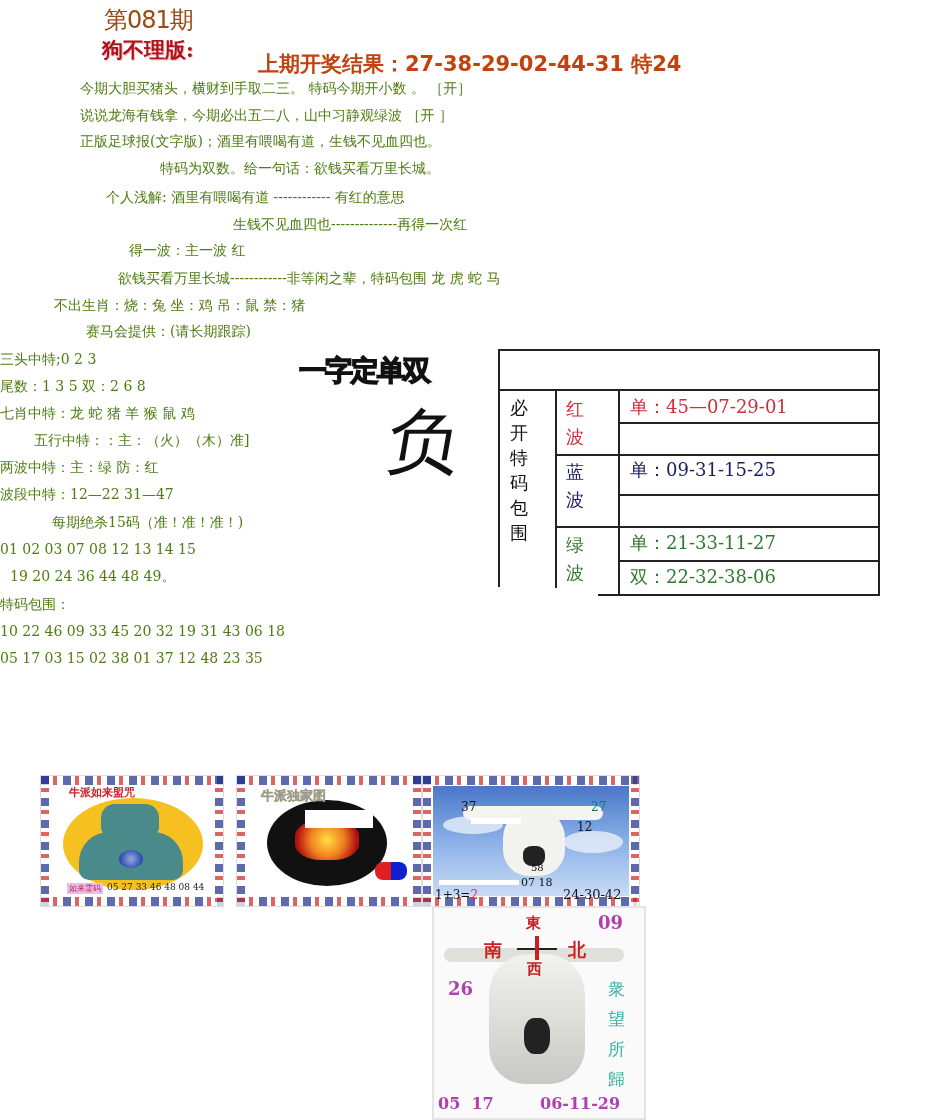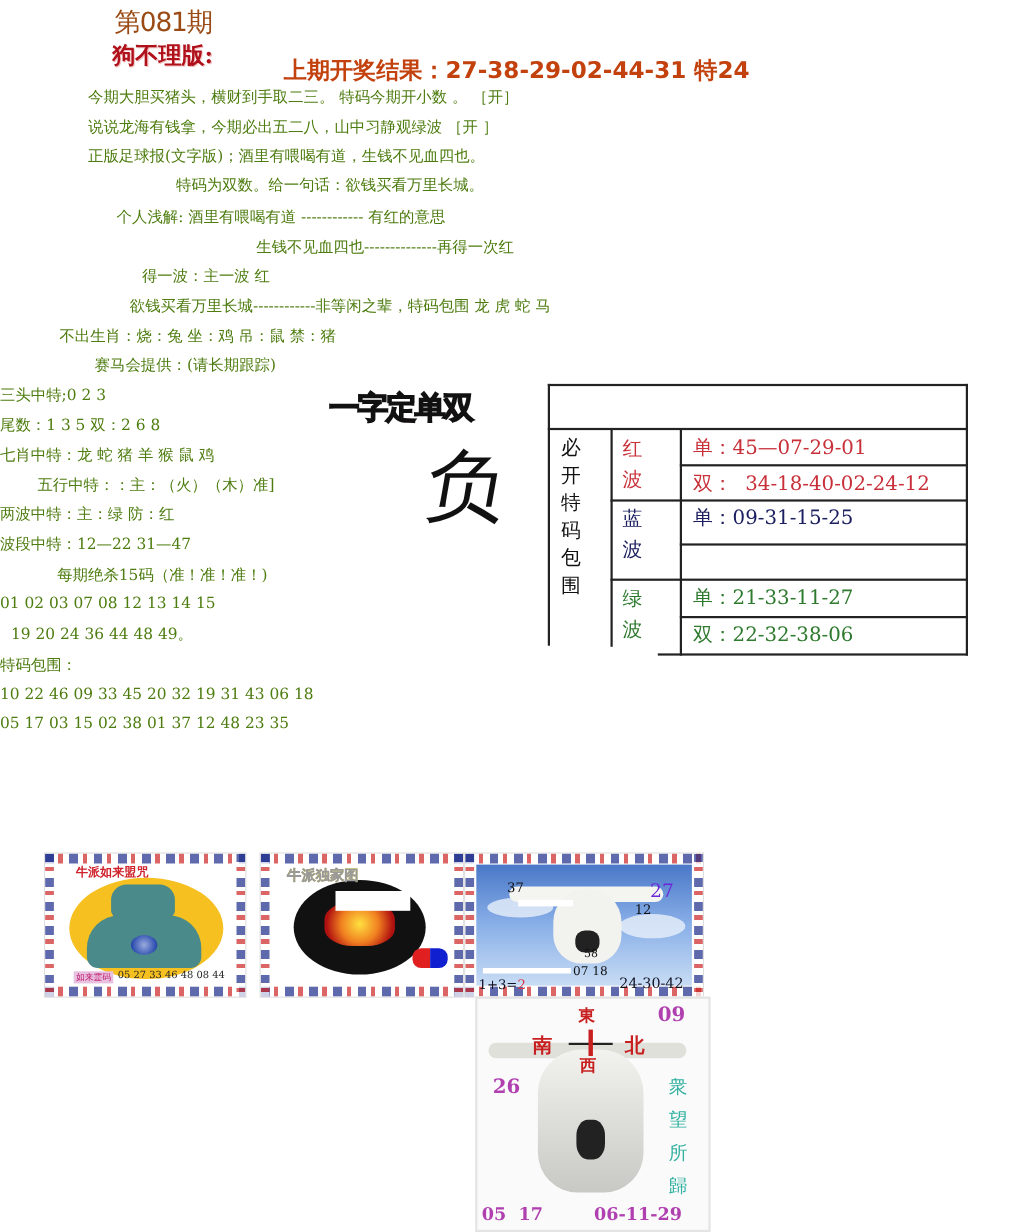--- a/index.html
+++ b/index.html
@@ -91,21 +91,20 @@
     <div>码</div>
     <div>包</div>
     <div>围</div>
   </div>
 
   <div class="cell-txt red" style="left:68px;top:46px;line-height:28px;white-space:normal;width:20px;">
     <div>红</div>
     <div>波</div>
   </div>
   <div class="cell-txt red" style="left:132px;top:46px;"><span>单：</span><span>45—07-29-01</span></div>
-  <div class="cell-txt red" style="left:132px;top:78px;"><span>双：</span>&nbsp;&nbsp;<span>34-18-40-02-24-12</span></div>
 
   <div class="cell-txt blue" style="left:68px;top:109px;line-height:28px;white-space:normal;width:20px;">
     <div>蓝</div>
     <div>波</div>
   </div>
   <div class="cell-txt blue" style="left:132px;top:109px;"><span>单：</span><span>09-31-15-25</span></div>
 
   <div class="cell-txt green" style="left:68px;top:182px;line-height:28px;white-space:normal;width:20px;">
     <div>绿</div>
     <div>波</div>
@@ -148,21 +147,21 @@
   <div class="stripe-v" style="right:0;"></div>
   <div style="position:absolute;left:10px;top:10px;width:196px;height:110px;background:linear-gradient(180deg,#4a78c8 0,#8ab0e8 50%,#c8dcf4 100%);"></div>
   <div style="position:absolute;left:20px;top:40px;width:60px;height:18px;border-radius:50%;background:#e8f0fa;opacity:.8;"></div>
   <div style="position:absolute;left:140px;top:55px;width:60px;height:22px;border-radius:50%;background:#e8f0fa;opacity:.8;"></div>
   <div style="position:absolute;left:40px;top:30px;width:140px;height:14px;border-radius:7px;background:#f4f4f0;"></div>
   <div style="position:absolute;left:80px;top:32px;width:62px;height:68px;border-radius:30px 30px 26px 26px;background:#f2f2ee;"></div>
   <div style="position:absolute;left:100px;top:70px;width:22px;height:20px;border-radius:40%;background:#222;"></div>
   <div style="position:absolute;left:48px;top:42px;width:50px;height:6px;background:#fff;"></div>
   <div style="position:absolute;left:16px;top:104px;width:80px;height:5px;background:#fff;"></div>
   <div style="position:absolute;left:38px;top:24px;font-size:12px;color:#111;">37</div>
-  <div style="position:absolute;left:168px;top:24px;font-size:17px;color:#6d28d9;">27</div>
+  <div style="position:absolute;left:168px;top:24px;font-size:12px;color:#0f766e;">27</div>
   <div style="position:absolute;left:154px;top:44px;font-size:12px;color:#111;">12</div>
   <div style="position:absolute;left:108px;top:86px;font-size:10px;color:#111;">58</div>
   <div style="position:absolute;left:98px;top:100px;font-size:11px;color:#111;">07 18</div>
   <div style="position:absolute;left:12px;top:112px;font-size:12px;color:#112;"><span>1+3=</span><span style="color:#e03040;">2</span></div>
   <div style="position:absolute;left:140px;top:111px;font-size:13px;color:#112;">24-30-42</div>
 </div>
 
 <div class="pic" style="left:432px;top:906px;width:210px;height:210px;background:#fafafa;border:2px solid #e4e4e4;">
   <div style="position:absolute;left:10px;top:40px;width:180px;height:14px;border-radius:7px;background:#e0e0da;"></div>
   <div style="position:absolute;left:55px;top:46px;width:96px;height:130px;border-radius:40px 40px 36px 36px;background:linear-gradient(180deg,#f2f2ee,#c8c8c4);"></div>

